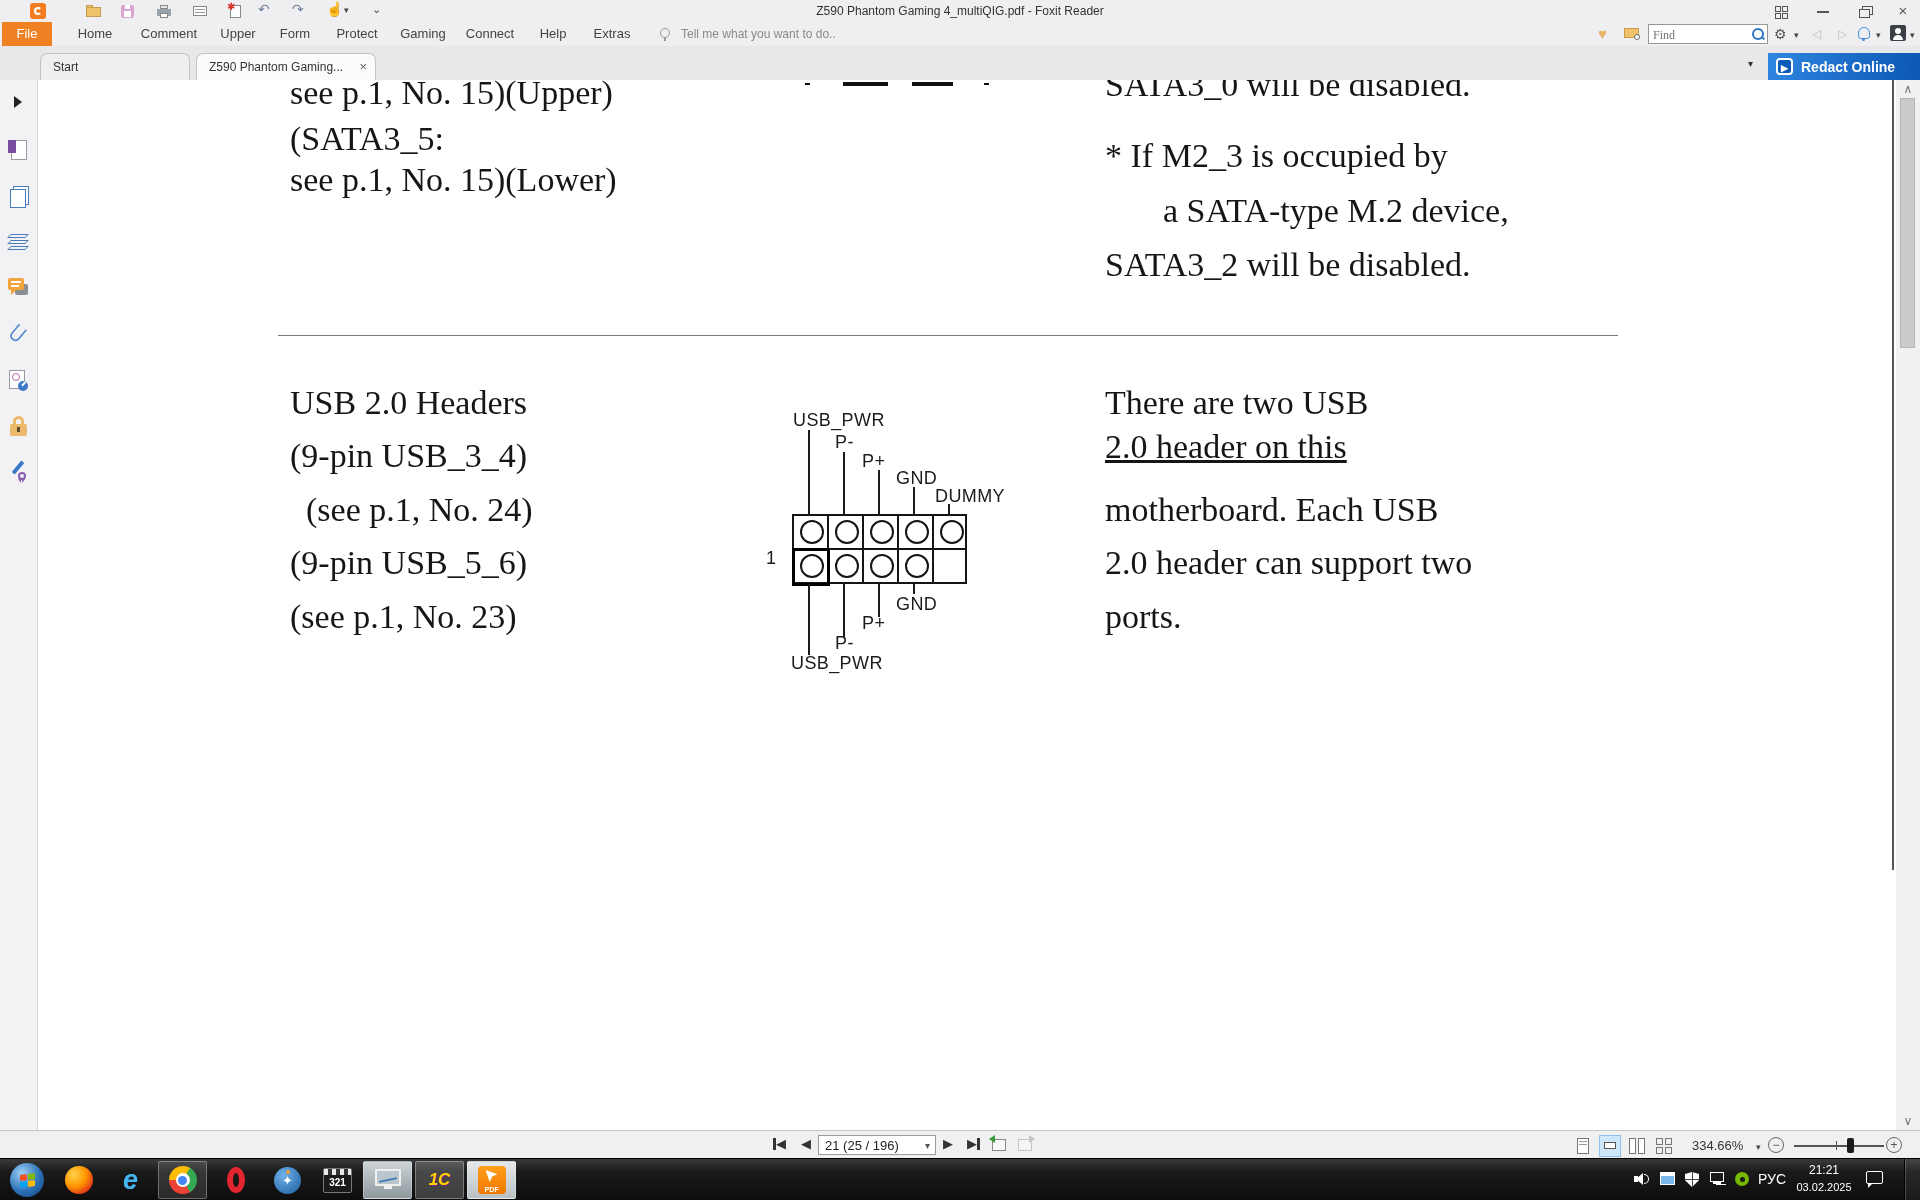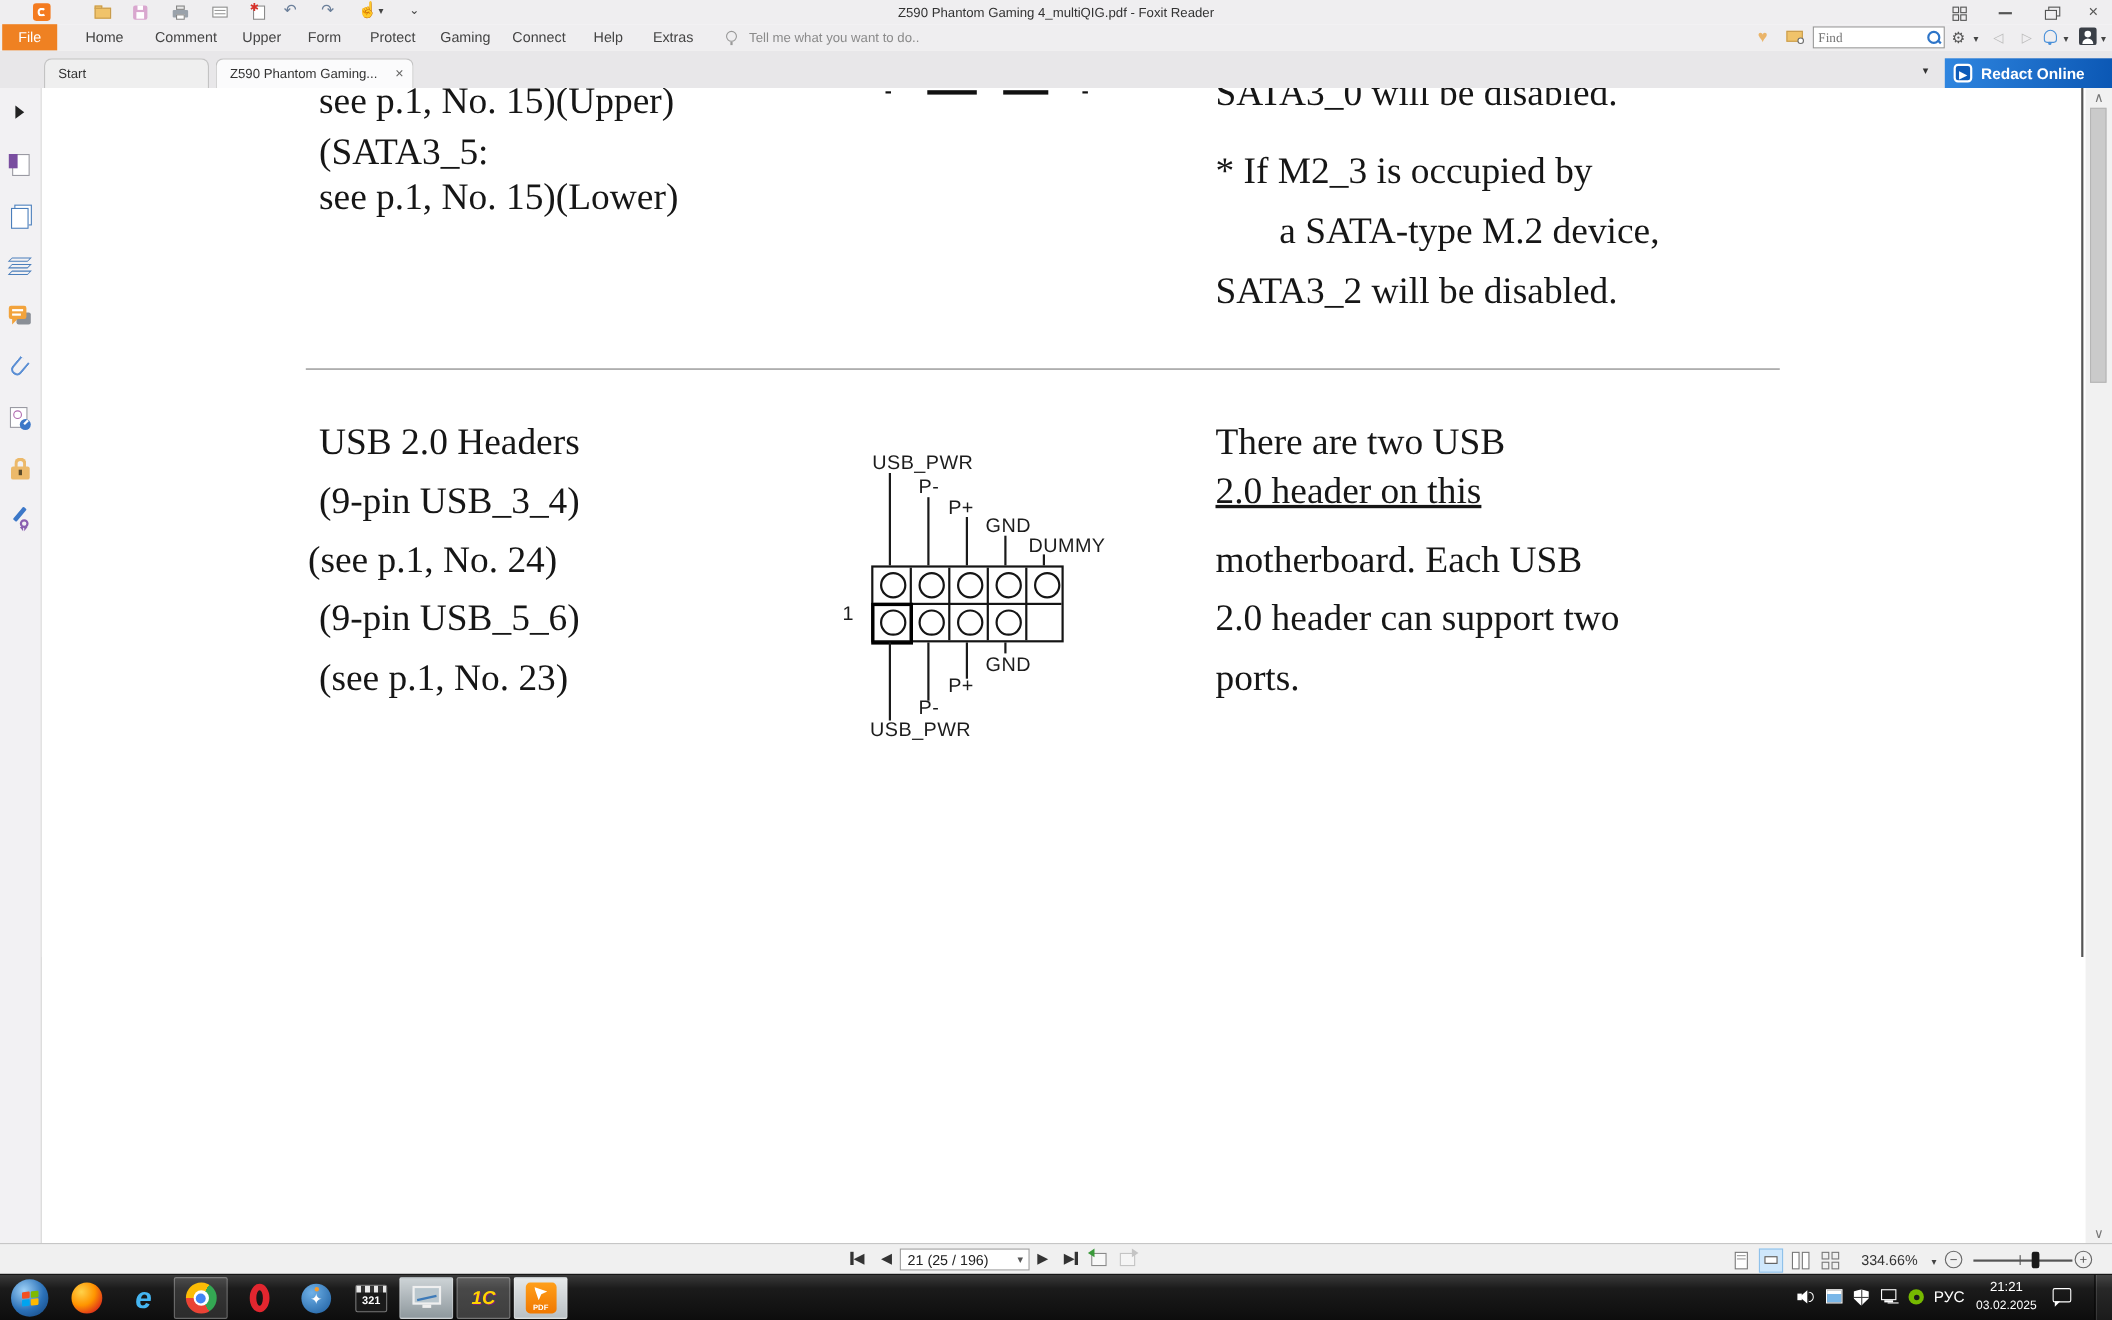--- a/index.html
+++ b/index.html
@@ -264,21 +264,21 @@
     <div class="dl" style="left:252px;top:81px;">see p.1, No. 15)(Lower)</div>
     <div class="dl" style="left:1067px;top:-14px;">SATA3_0 will be disabled.</div>
     <div class="dl" style="left:1067px;top:57px;">* If M2_3 is occupied by</div>
     <div class="dl" style="left:1125px;top:112px;">a SATA-type M.2 device,</div>
     <div class="dl" style="left:1067px;top:166px;">SATA3_2 will be disabled.</div>
 
     <div style="position:absolute;left:240px;top:255px;width:1340px;height:1px;background:#7a7a7a;"></div>
 
     <div class="dl" style="left:252px;top:304px;">USB 2.0 Headers</div>
     <div class="dl" style="left:252px;top:357px;">(9-pin USB_3_4)</div>
-    <div class="dl" style="left:242px;top:411px;">(see p.1, No. 24)</div>
+    <div class="dl" style="left:268px;top:411px;">(see p.1, No. 24)</div>
     <div class="dl" style="left:252px;top:464px;">(9-pin USB_5_6)</div>
     <div class="dl" style="left:252px;top:518px;">(see p.1, No. 23)</div>
 
     <div class="dl" style="left:1067px;top:304px;">There are two USB</div>
     <div class="dl" style="left:1067px;top:348px;text-decoration:underline;">2.0 header on this</div>
     <div class="dl" style="left:1067px;top:411px;">motherboard. Each USB</div>
     <div class="dl" style="left:1067px;top:464px;">2.0 header can support two</div>
     <div class="dl" style="left:1067px;top:518px;">ports.</div>
 
     <div class="dlabel" style="left:755px;top:330px;">USB_PWR</div>

